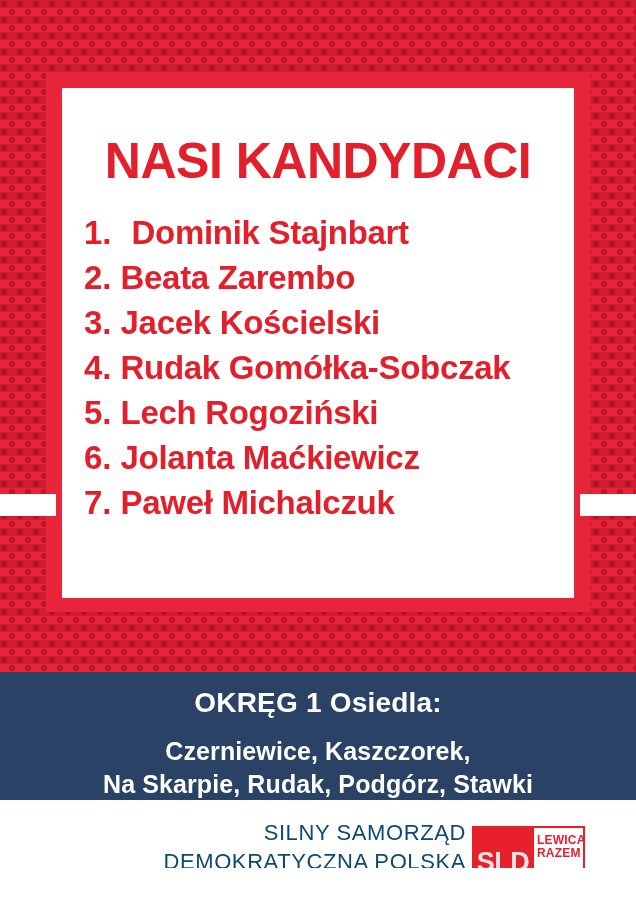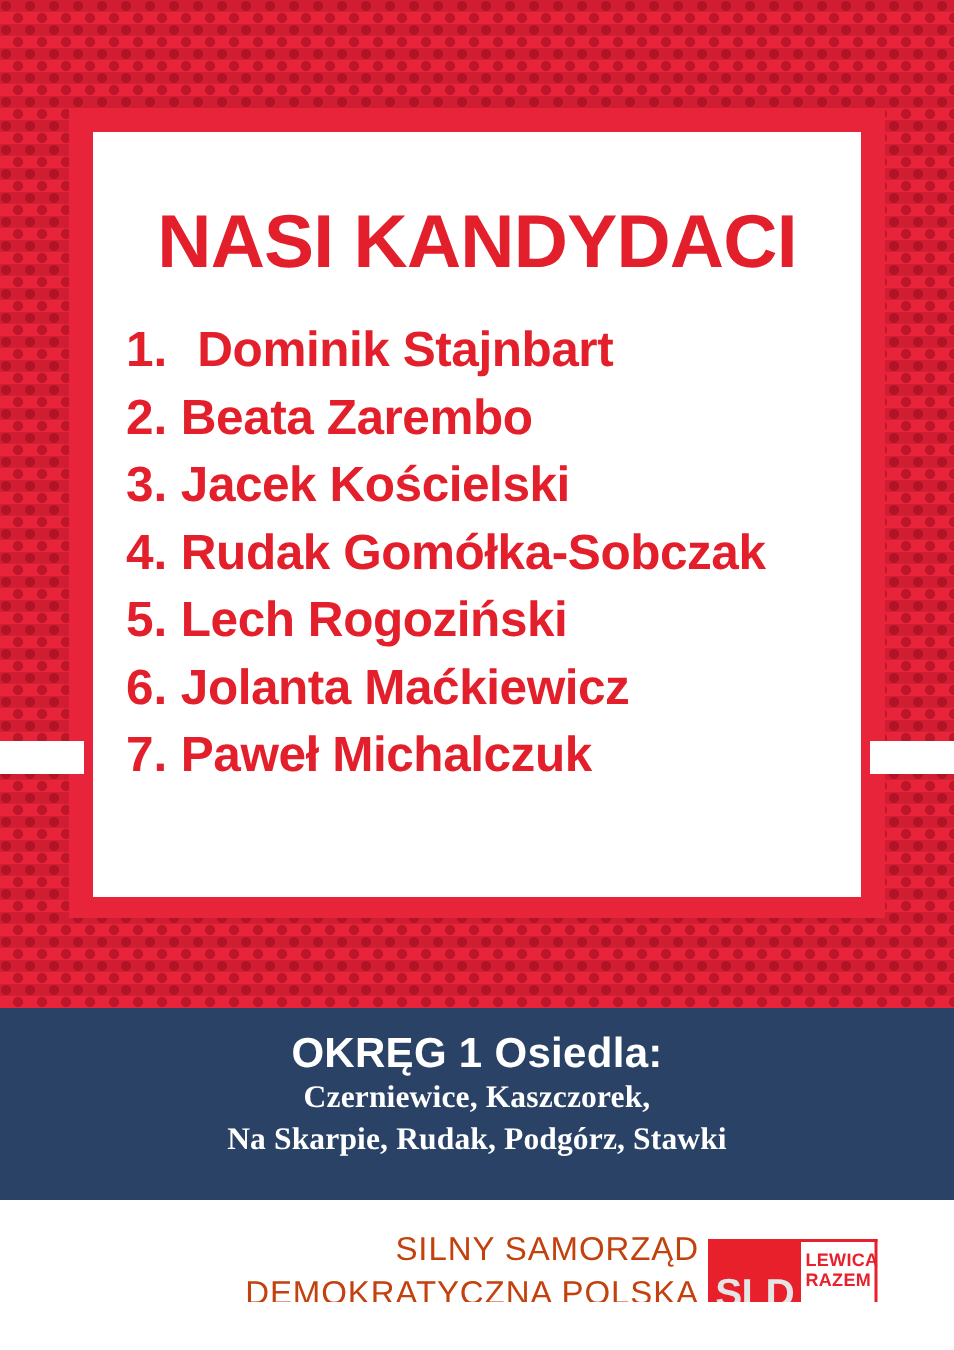--- a/index.html
+++ b/index.html
@@ -115,50 +115,49 @@
     position: absolute;
     left: 0;
     top: 672px;
     width: 636px;
     height: 128px;
     background: #2A4266;
     color: #FFFFFF;
     text-align: center;
   }
   .district-heading {
-    margin: 0;
-    padding-top: 15px;
+    margin: 16px;
+    padding-top: 0;
     font-size: 28px;
     font-weight: bold;
     letter-spacing: 0.2px;
     line-height: 1.1;
   }
   .district-line {
-    font-size: 21px;
+    font-size: 25px;
     font-weight: bold;
     line-height: 1.32;
     letter-spacing: 0.1px;
-    font-family: Liberation Serif, serif;
   }
 
   
   .footer {
     position: absolute;
     left: 0;
     top: 800px;
     width: 636px;
     height: 100px;
     background: #FFFFFF;
   }
   .slogan {
     position: absolute;
     right: 170px;
     top: 18px;
     text-align: right;
-    color: #c2410c;
+    color: #0c4a6e;
     font-size: 22px;
     line-height: 1.32;
     letter-spacing: 0.6px;
     white-space: nowrap;
   }
 
   .logo {
     position: absolute;
     left: 472px;
     top: 826px;

